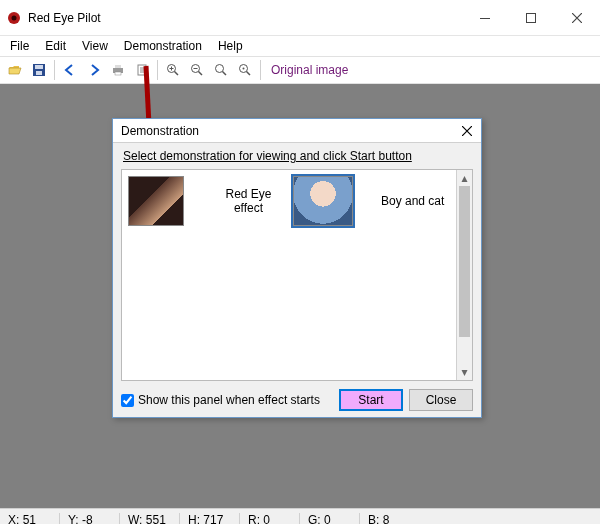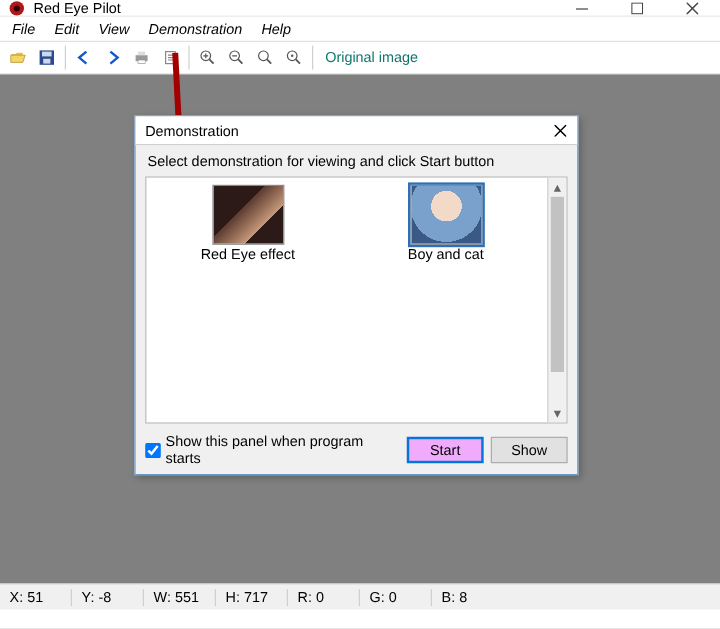--- a/index.html
+++ b/index.html
@@ -11,21 +11,21 @@
   background: #fff;
   width: 600px;
   height: 524px;
   overflow: hidden;
 }
 
 
 .titlebar {
   display: flex;
   align-items: center;
-  height: 14px;
+  height: 36px;
   background: #fff;
   border-bottom: 1px solid #e5e5e5;
   padding-left: 6px;
 }
 .titlebar .app-icon {
   width: 16px; height: 16px;
   margin-right: 6px;
   display: flex; align-items: center; justify-content: center;
 }
 .titlebar .title { flex: 0 0 auto; color: #000; }
@@ -40,21 +40,20 @@
 .menubar {
   display: flex;
   align-items: center;
   height: 20px;
   padding: 0 2px;
   background: #fff;
 }
 .menubar .menu-item {
   padding: 1px 8px;
   cursor: default;
-  font-style: italic;
 }
 
 
 .toolbar {
   display: flex;
   align-items: center;
   height: 28px;
   padding: 0 4px;
   background: #fff;
   border-top: 1px solid #e1e1e1;
@@ -65,21 +64,21 @@
   width: 22px; height: 22px;
   display: flex; align-items: center; justify-content: center;
   border: 1px solid transparent;
 }
 .toolbar .sep {
   width: 1px; height: 20px;
   background: #cfcfcf; margin: 0 2px;
 }
 .toolbar .tb-text {
   padding: 0 6px;
-  color: #0f766e;
+  color: #701a75;
 }
 
 
 .workspace {
   position: relative;
   background: #808080;
   height: 424px;
 }
 
 
@@ -109,44 +108,46 @@
   border-bottom: 1px solid #d0d0d0;
 }
 .dialog-title .dt-text { flex: 1; }
 .dialog-title .dt-close {
   width: 24px; height: 20px;
   display: flex; align-items: center; justify-content: center;
 }
 
 .dialog-instr {
   padding: 6px 10px 4px 10px;
+  text-decoration: underline;
 }
 
 .thumb-area-wrap {
   flex: 1;
   display: flex;
   margin: 2px 8px 4px 8px;
   border: 1px solid #bababa;
   background: #fff;
   overflow: hidden;
 }
 .thumb-area {
   flex: 1;
   padding: 6px 2px 0 2px;
   display: grid;
   grid-template-columns: 1fr 1fr;
   align-content: start;
   row-gap: 20px;
 }
 .thumb-cell {
   display: flex;
-  flex-direction: column;
+  flex-direction: row;
   align-items: center;
   text-align: center;
   padding: 0 4px;
+  gap: 28px;
 }
 .thumb-img {
   width: 60px; height: 50px;
   border: 1px solid #888;
   background: #ddd;
 }
 .thumb-img.selected { outline: 2px solid #2f6fb5; outline-offset: 0; }
 .thumb-label { margin-top: 2px; line-height: 1.15; max-width: 140px; }
 
 .scrollbar-v {
@@ -354,24 +355,24 @@
         <div class="sb-track">
             <div class="sb-thumb"></div>
           </div>
         <div class="sb-btn">▾</div>
       </div>
     </div>
 
     <div class="dialog-bottom">
       <label class="chk">
         <input type="checkbox" checked="" style="">
-        <span>Show this panel when program starts</span>
+        <span>Show this panel when effect starts</span>
       </label>
       <div class="dlg-btn primary">Start</div>
-      <div class="dlg-btn">Show</div>
+      <div class="dlg-btn">Close</div>
     </div>
   </div>
 </div>
 
 <div class="statusbar">
   <div class="cell">X: 51</div>
   <div class="cell">Y: -8</div>
   <div class="cell">W: 551</div>
   <div class="cell">H: 717</div>
   <div class="cell">R: 0</div>

